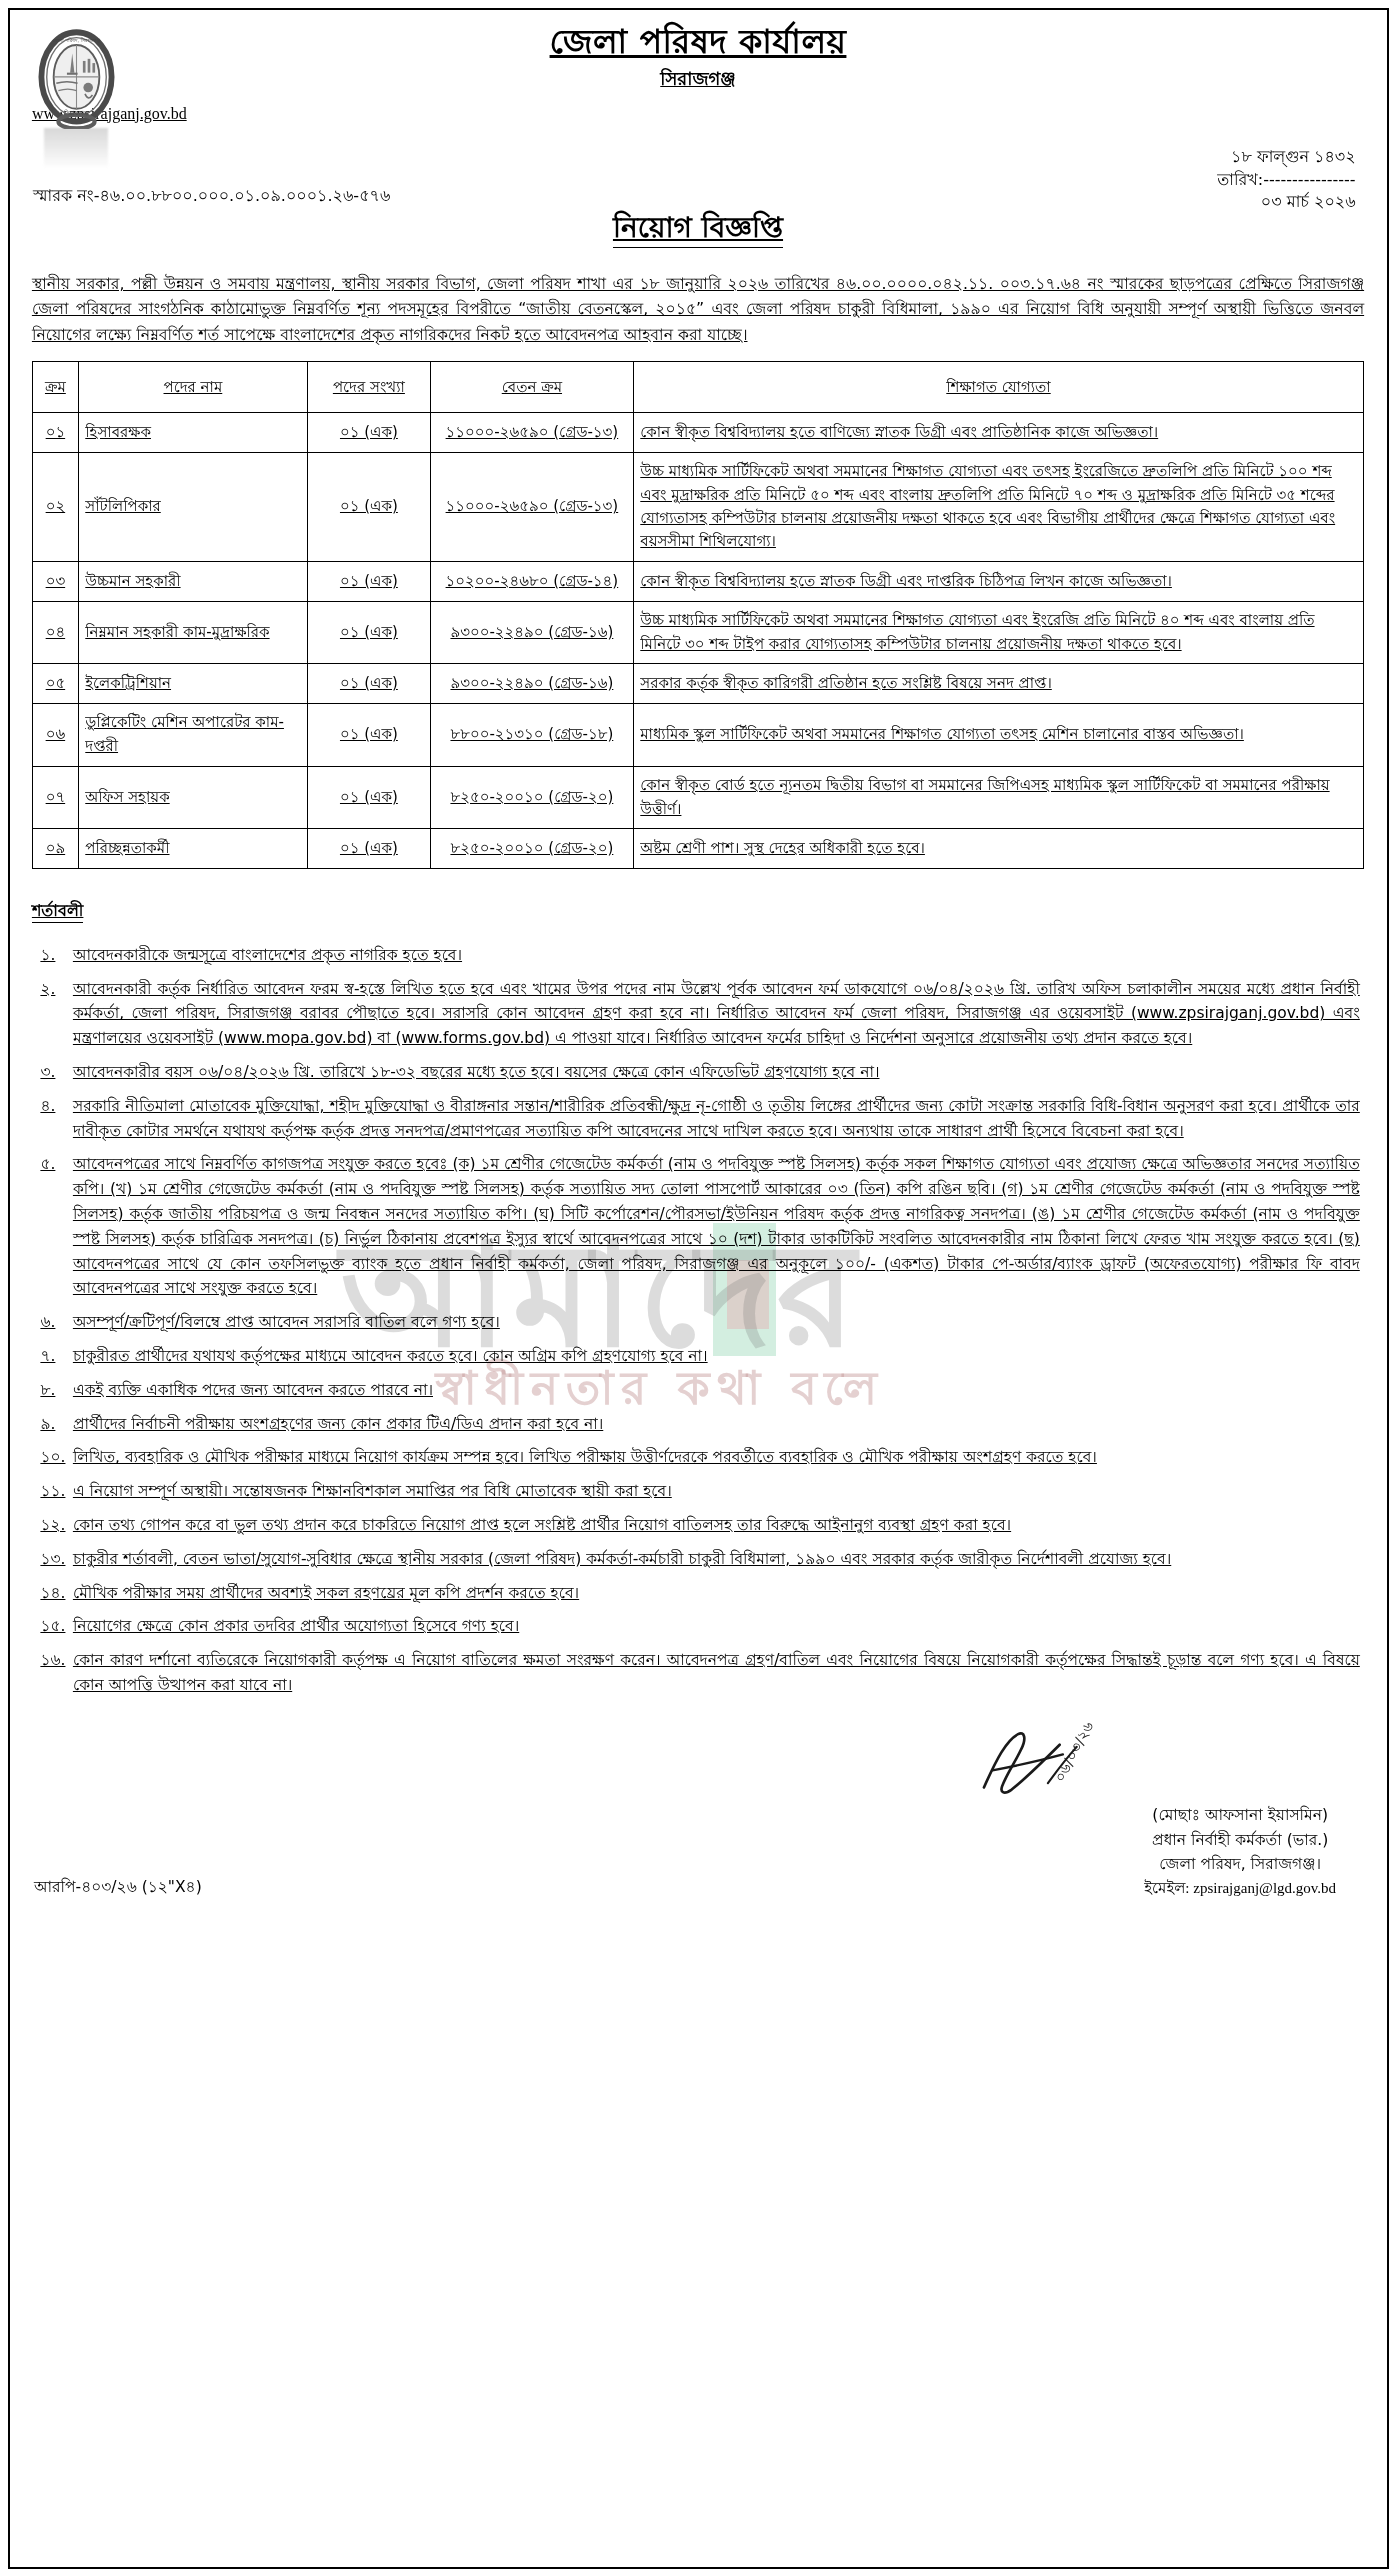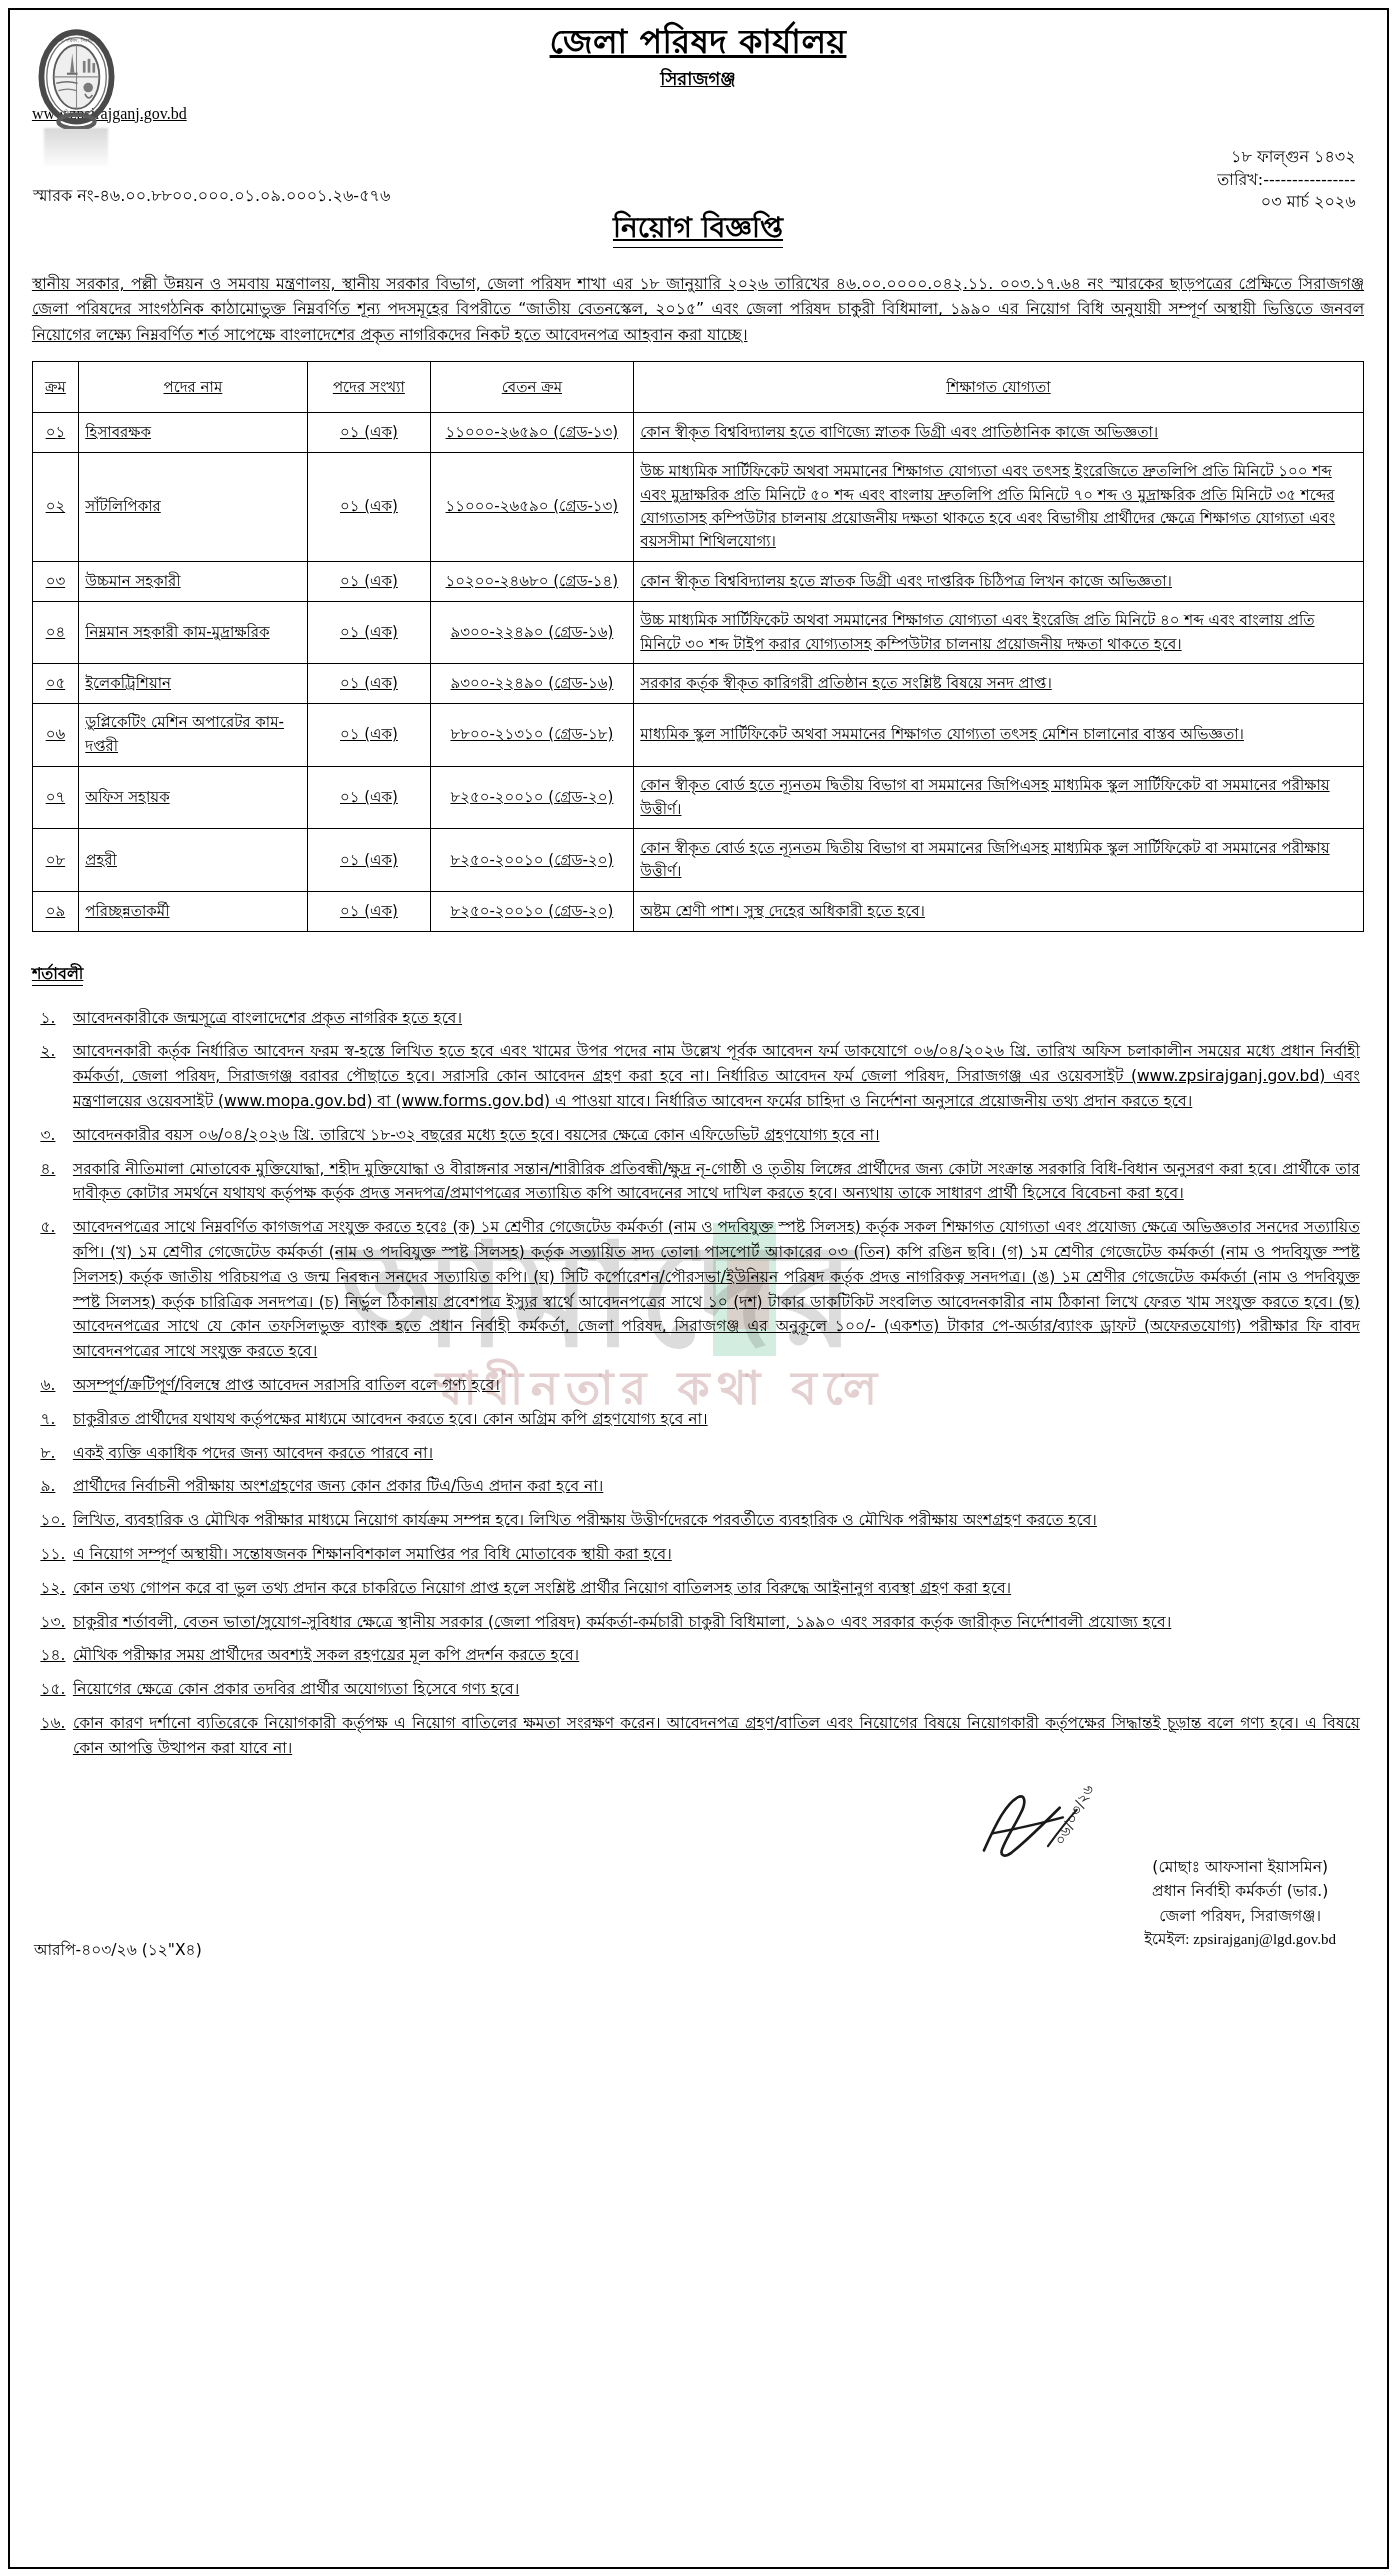--- a/index.html
+++ b/index.html
@@ -230,21 +230,21 @@
     height: 176px;
   }
   #sign-scribble {
     position: absolute;
     right: 235px; top: -3.2px;
     width: 160px; height: 91px;
   }
   #sign-scribble svg { width: 100%; height: 100%; display: block; }
   #signature-block {
     position: absolute;
-    right: 28px; top: 70px;
+    right: 28px; top: 81px;
     text-align: center;
     font-size: 15.5px;
     line-height: 1.58;
     font-family: "DejaVu Sans", "Liberation Sans", sans-serif;
     white-space: nowrap;
   }
   #signature-block .email {
     font-family: "Liberation Serif", "DejaVu Serif", serif;
     font-size: 15px;
   }
@@ -367,27 +367,20 @@
             <td class="c-qual">মাধ্যমিক স্কুল সার্টিফিকেট অথবা সমমানের শিক্ষাগত যোগ্যতা তৎসহ মেশিন চালানোর বাস্তব অভিজ্ঞতা।</td>
           </tr>
           <tr>
             <td class="c-sl">০৭</td>
             <td class="c-name">অফিস সহায়ক</td>
             <td class="c-count">০১ (এক)</td>
             <td class="c-scale">৮২৫০-২০০১০ (গ্রেড-২০)</td>
             <td class="c-qual">কোন স্বীকৃত বোর্ড হতে ন্যূনতম দ্বিতীয় বিভাগ বা সমমানের জিপিএসহ মাধ্যমিক স্কুল সার্টিফিকেট বা সমমানের পরীক্ষায় উত্তীর্ণ।</td>
           </tr>
           <tr>
-            <td class="c-sl">০৮</td>
-            <td class="c-name">প্রহরী</td>
-            <td class="c-count">০১ (এক)</td>
-            <td class="c-scale">৮২৫০-২০০১০ (গ্রেড-২০)</td>
-            <td class="c-qual">কোন স্বীকৃত বোর্ড হতে ন্যূনতম দ্বিতীয় বিভাগ বা সমমানের জিপিএসহ মাধ্যমিক স্কুল সার্টিফিকেট বা সমমানের পরীক্ষায় উত্তীর্ণ।</td>
-          </tr>
-          <tr>
             <td class="c-sl">০৯</td>
             <td class="c-name">পরিচ্ছন্নতাকর্মী</td>
             <td class="c-count">০১ (এক)</td>
             <td class="c-scale">৮২৫০-২০০১০ (গ্রেড-২০)</td>
             <td class="c-qual">অষ্টম শ্রেণী পাশ। সুস্থ দেহের অধিকারী হতে হবে।</td>
           </tr>
         </tbody>
       </table>
 
       <div id="conditions-heading">

